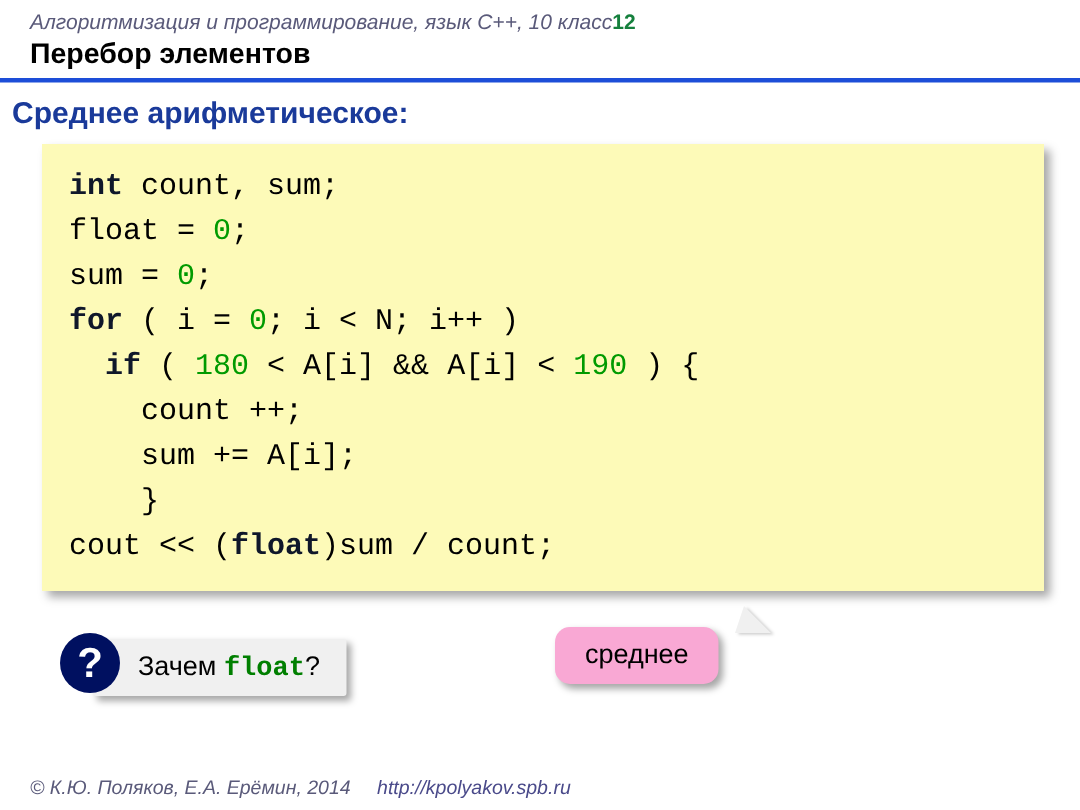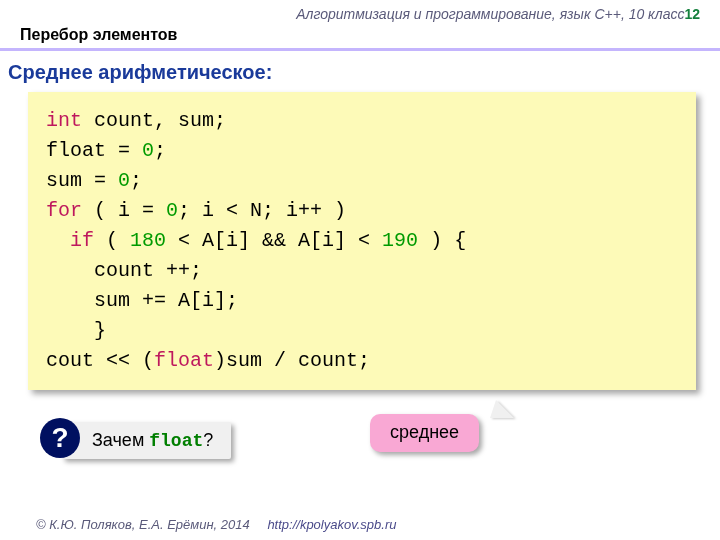--- a/index.html
+++ b/index.html
@@ -6,53 +6,53 @@
   body {
     width: 720px; height: 540px;
     font-family: Arial, sans-serif;
     background: #fff;
     position: relative;
     overflow: hidden;
   }
   .header-bar {
     padding: 6px 20px 2px;
     display: flex;
-    justify-content: flex-end;
+    justify-content: flex-start;
     align-items: center;
     font-style: italic;
     color: #5a5a7a;
     font-size: 14px;
   }
   .page-num { font-weight: bold; font-style: normal; color: #15803d; }
   .title {
-    font-size: 16px;
+    font-size: 19px;
     font-weight: bold;
     color: #000;
     padding: 2px 20px 4px;
-    border-bottom: 3px solid #c4b5fd;
+    border-bottom: 3px solid #1d4ed8;
     margin-bottom: 10px;
   }
   .subtitle {
     color: #1a3a9a;
     font-size: 20px;
     font-weight: bold;
     padding: 0 8px 8px;
   }
   .code-block {
     margin: 0 24px 0 28px;
     background: #fdfab8;
     padding: 14px 18px 14px 18px;
     font-family: "Courier New", monospace;
     font-size: 20px;
     line-height: 1.5;
     box-shadow: 4px 4px 6px rgba(0,0,0,0.35);
     white-space: pre;
     color: #000;
   }
-  .kw { color: #be185d; font-weight: normal; }
+  .kw { color: #0f172a; font-weight: bold; }
   .num { color: #009a00; }
   .callouts {
     position: relative;
     margin-top: 32px;
   }
   .question-box {
     position: absolute;
     left: 62px; top: 0;
     background: #f0f0f0;
     border-radius: 2px;
@@ -88,21 +88,21 @@
     position: absolute;
     left: 490px; top: -22px;
     width: 0; height: 0;
     border-left: 6px solid transparent;
     border-right: 18px solid transparent;
     border-bottom: 18px solid #f0f0f0;
     filter: drop-shadow(2px 1px 1px rgba(0,0,0,0.2));
   }
   .footer {
     position: absolute;
-    bottom: 8px; left: 36px;
+    bottom: 8px; left: 20px;
     font-size: 13px;
     color: #5a5a7a;
     font-style: italic;
   }
   .footer .link { color: #4a4a8a; margin-left: 14px; }
 </style>
 </head>
 <body>
 
 <div class="header-bar">

